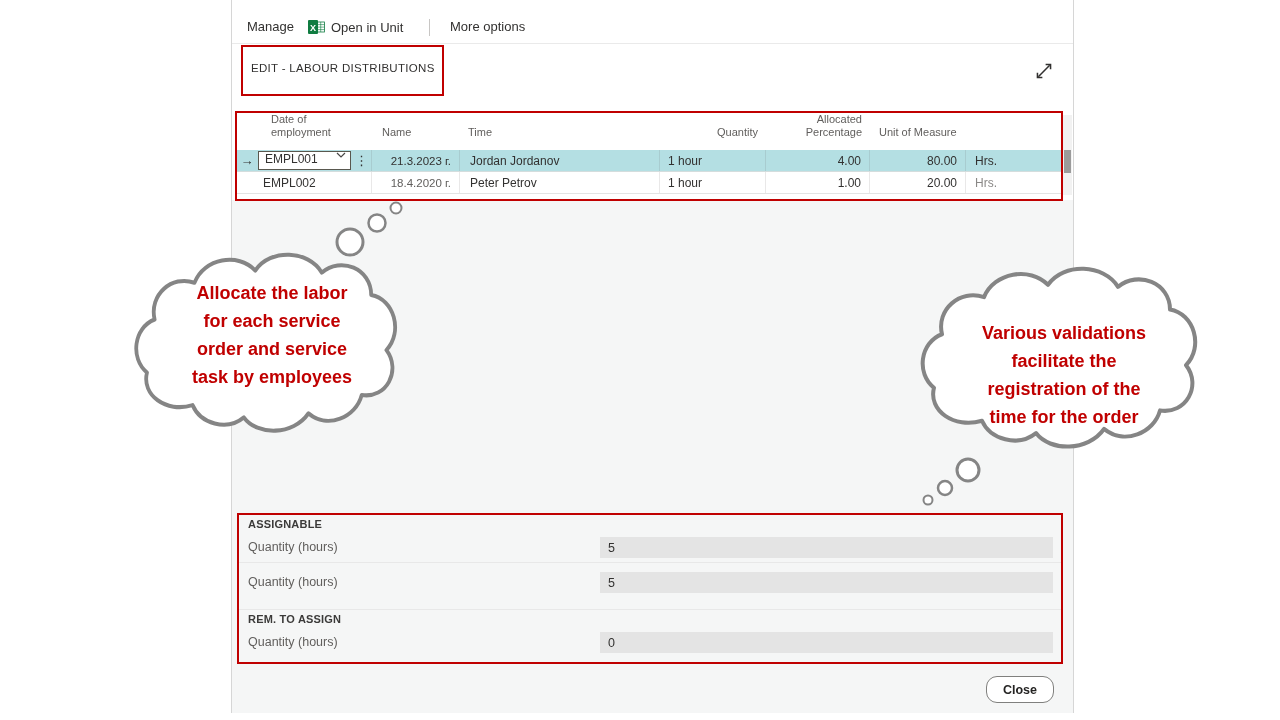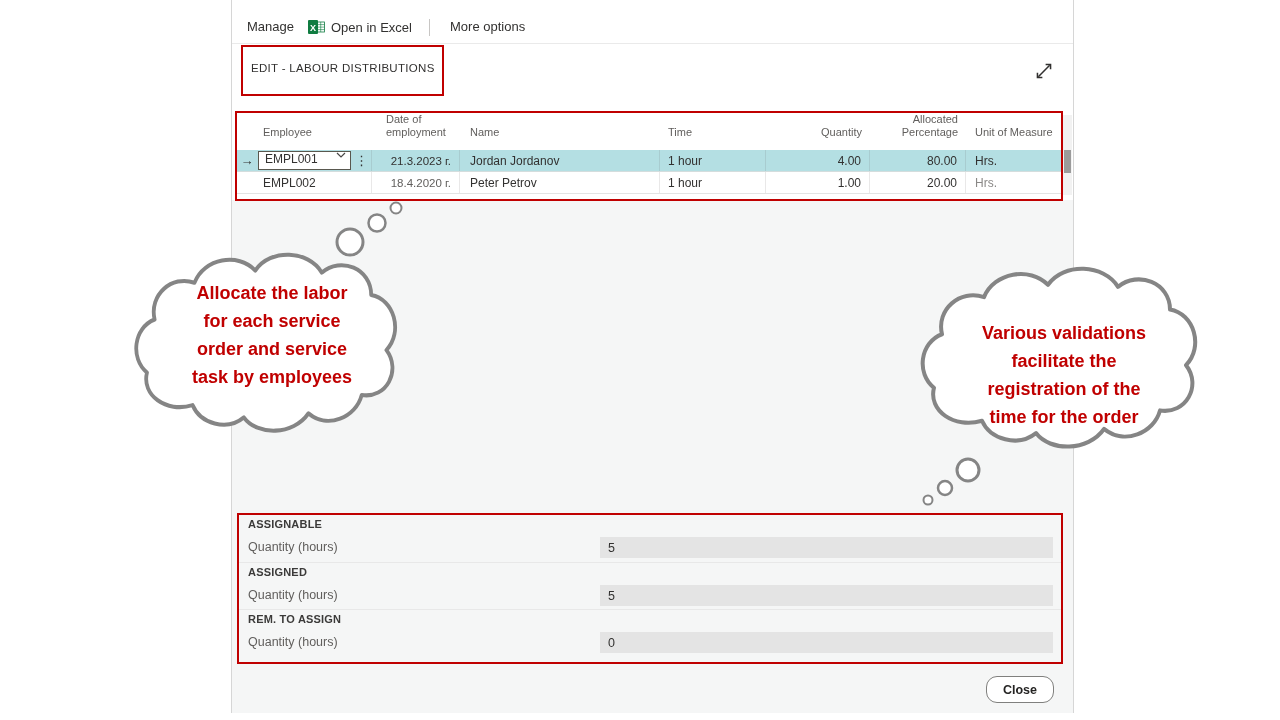--- a/index.html
+++ b/index.html
@@ -95,38 +95,37 @@
       <svg width="17" height="16" viewBox="0 0 17 16">
         <rect x="9" y="3" width="7.5" height="10" fill="#fff" stroke="#107c41" stroke-width="0.8"></rect>
         <line x1="9" y1="5.6" x2="16.5" y2="5.6" stroke="#107c41" stroke-width="0.6"></line>
         <line x1="9" y1="8.1" x2="16.5" y2="8.1" stroke="#107c41" stroke-width="0.6"></line>
         <line x1="9" y1="10.6" x2="16.5" y2="10.6" stroke="#107c41" stroke-width="0.6"></line>
         <line x1="12.7" y1="3" x2="12.7" y2="13" stroke="#107c41" stroke-width="0.6"></line>
         <rect x="0" y="1" width="10" height="14" rx="1" fill="#107c41"></rect>
         <text x="5" y="11.5" fill="#fff" font-size="9" font-weight="bold" text-anchor="middle">X</text>
       </svg>
     </span>
-    <span>Open in Excel</span>
+    <span>Open in Unit</span>
   </div>
   <div class="toolbar-divider"></div>
   <div class="tbtn" style="left:450px">More options</div>
   <div class="toolbar-rule"></div>
 
   <div class="page-title">EDIT - LABOUR DISTRIBUTIONS</div>
   <div class="expand-icon">
     <svg width="24" height="24" viewBox="0 0 22 22">
       <path d="M12.5 5 H17 V9.5" fill="none" stroke="#323130" stroke-width="1.4"></path>
       <path d="M9.5 17 H5 V12.5" fill="none" stroke="#323130" stroke-width="1.4"></path>
       <line x1="5.8" y1="16.2" x2="16.2" y2="5.8" stroke="#323130" stroke-width="1.4"></line>
     </svg>
   </div>
 
   <div class="grid header-row">
     <div class="hcell"></div>
-    <div class="hcell emp">Employee</div>
     <div class="hcell date">Date of
 employment</div>
     <div class="hcell name">Name</div>
     <div class="hcell">Time</div>
     <div class="hcell r">Quantity</div>
     <div class="hcell r">Allocated
 Percentage</div>
     <div class="hcell uom">Unit of Measure</div>
   </div>
 
@@ -206,21 +205,20 @@
 
   <div class="tgroup" style="top:518px">
     <div class="theading">ASSIGNABLE</div>
     <div class="tfield">
       <div class="tlabel">Quantity (hours)</div>
       <div class="tbar">5</div>
     </div>
   </div>
   <div class="tsep" style="top:562px"></div>
   <div class="tgroup" style="top:566px">
-    <div class="theading">ASSIGNED</div>
     <div class="tfield">
       <div class="tlabel">Quantity (hours)</div>
       <div class="tbar">5</div>
     </div>
   </div>
   <div class="tsep" style="top:609px"></div>
   <div class="tgroup" style="top:613px">
     <div class="theading">REM. TO ASSIGN</div>
     <div class="tfield">
       <div class="tlabel">Quantity (hours)</div>

